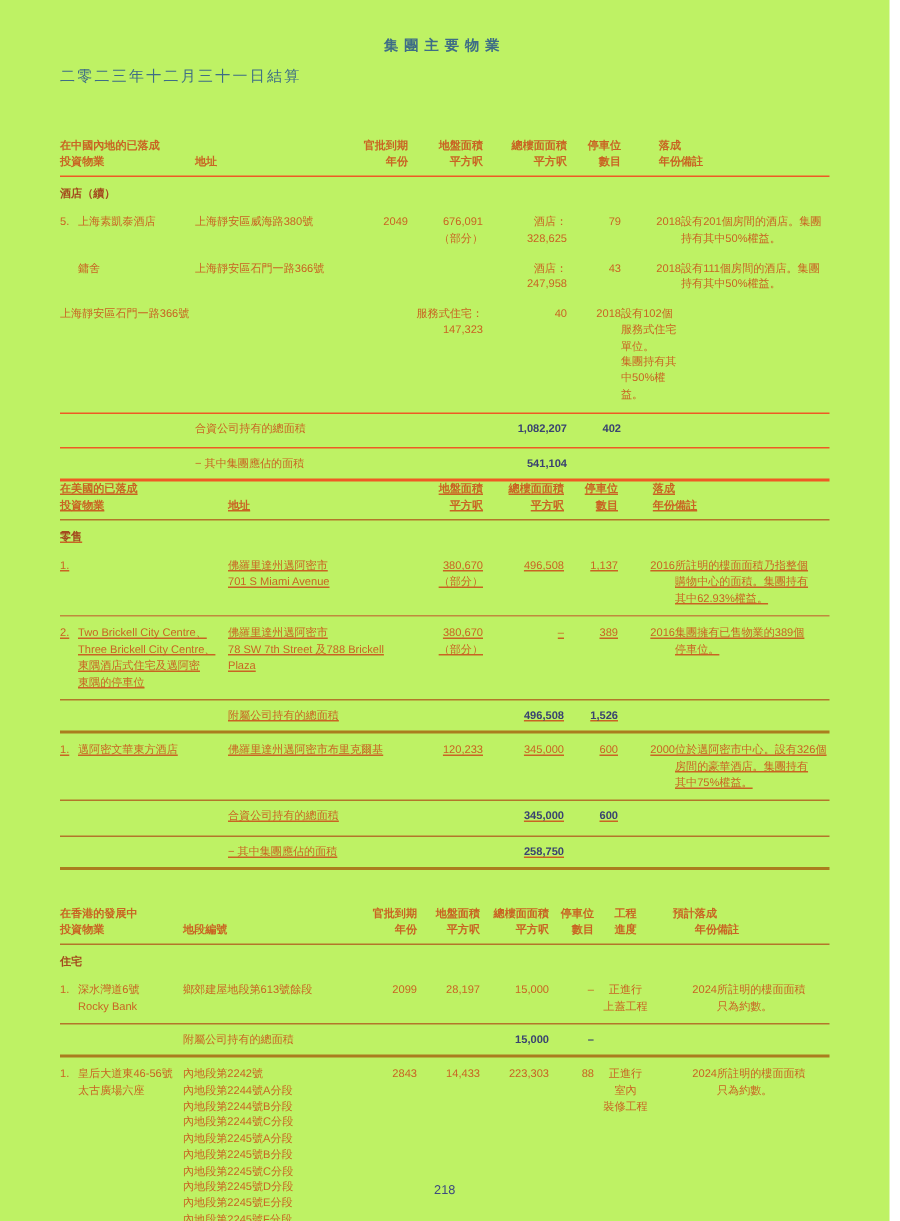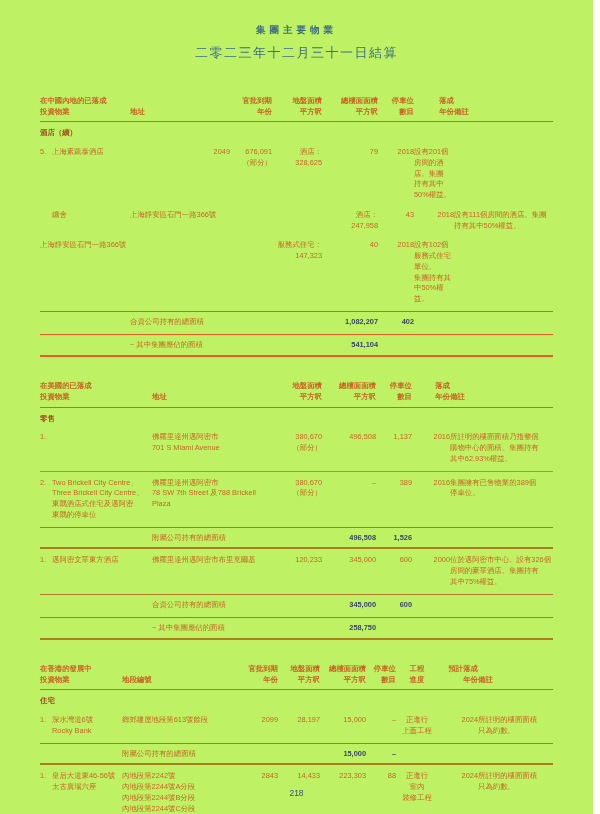--- a/index.html
+++ b/index.html
@@ -2,25 +2,25 @@
 <html><head>
 <meta charset="utf-8">
 <style>
   html,body{margin:0;padding:0;}
   .page{
     width:593px;height:814px;box-sizing:border-box;position:relative;
     background:#bef264;padding:24px 40px 0 40px;
     font-family:"Liberation Sans",sans-serif;color:#c96423;
   }
   .doc-title{text-align:center;color:#3e6d86;font-weight:bold;font-size:9.5px;letter-spacing:4px;}
-  .doc-subtitle{text-align:center;color:#3e6d86;font-size:13px;letter-spacing:1.5px;margin-top:7px;}
+  .doc-subtitle{text-align:left;color:#3e6d86;font-size:10px;letter-spacing:1.5px;margin-top:7px;}
 
   .tbl{font-size:7.4px;line-height:1.45;}
   .tbl-cn{margin-top:34px;}
-  .tbl-us{margin-top:24px;}
+  .tbl-us{text-decoration:underline;}
   .tbl-hk{margin-top:24px;}
 
   .grid{display:grid;}
   .g-cn{grid-template-columns:90px 100px 42px 50px 56px 36px 40px 1fr;}
   .g-us{grid-template-columns:112px 120px 50px 54px 36px 38px 1fr;}
   .g-hk{grid-template-columns:82px 116px 40px 42px 46px 30px 42px 40px 1fr;}
 
   .hdr{font-weight:bold;align-items:end;padding-bottom:4px;}
   .hdr-cn{border-bottom:1.5px solid #ee5a24;margin-top:32px;}
   .hdr-gold{border-bottom:1.5px solid #b3762a;}
@@ -78,20 +78,21 @@
       <div class="cell remarks">備註</div>
     </div>
 
     <div class="section-label">酒店（續）</div>
 
     <div class="grid g-cn row">
       <div class="cell prop">
         <span class="num">5.</span>
         <span class="pname">上海素凱泰酒店</span>
       </div>
+      <div class="cell">上海靜安區威海路380號</div>
       <div class="cell r">2049</div>
       <div class="cell r">676,091
 （部分）</div>
       <div class="cell r">酒店：
 328,625</div>
       <div class="cell r">79</div>
       <div class="cell r">2018</div>
       <div class="cell remarks">設有201個房間的酒店。集團
 持有其中50%權益。</div>
     </div>

